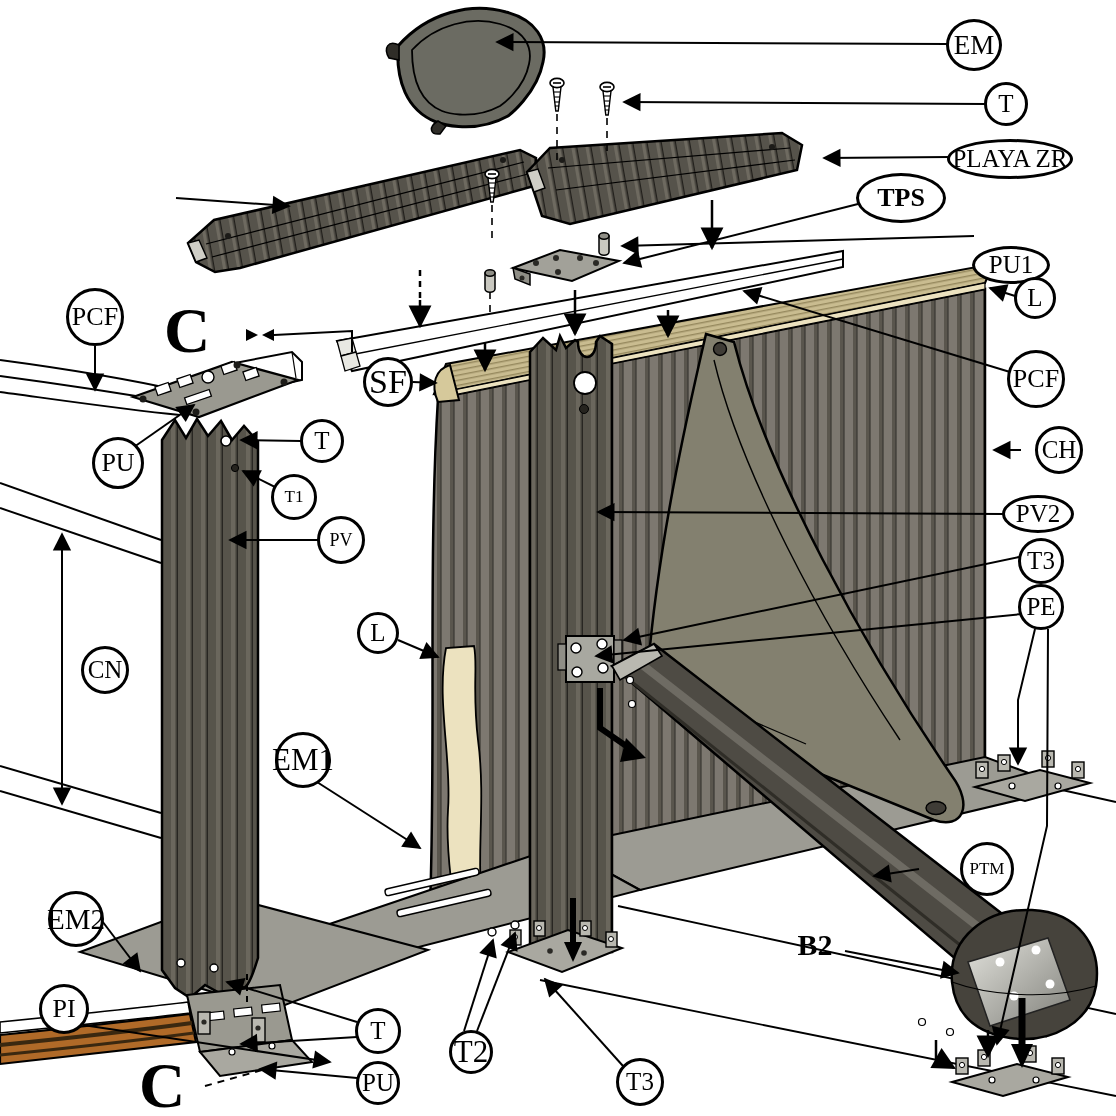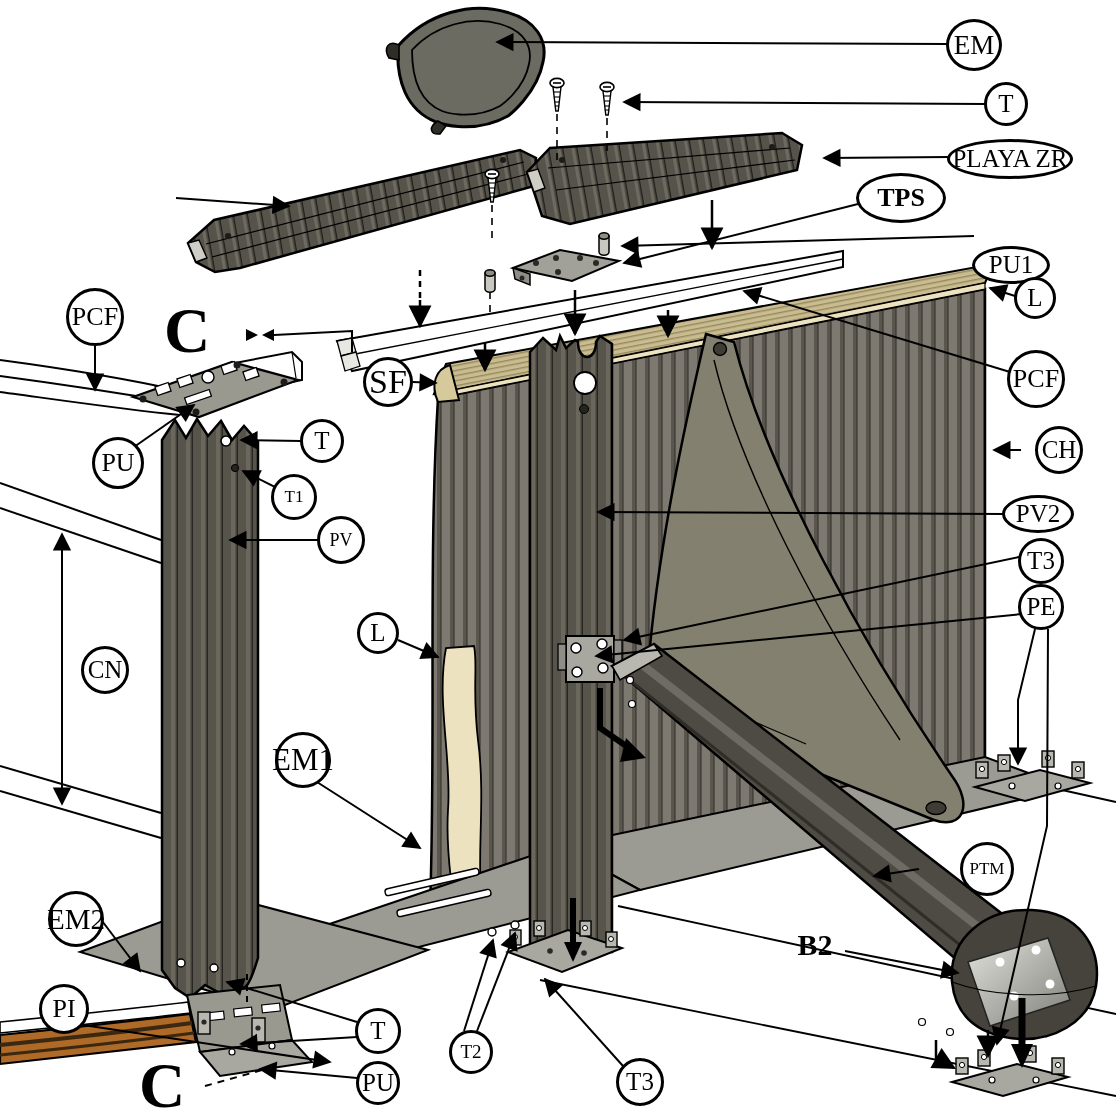--- a/index.html
+++ b/index.html
@@ -383,19 +383,19 @@
       <div class="lbl circle" style="left: 1041px; top: 561px; width: 46px; height: 46px; font-size: 25px;">T3</div>
       <div class="lbl circle" style="left: 1041px; top: 607px; width: 46px; height: 46px; font-size: 25px;">PE</div>
       <div class="lbl circle" style="left: 378px; top: 633px; width: 42px; height: 42px; font-size: 25px;">L</div>
       <div class="lbl circle" style="left: 62px; top: 670px; width: 48px; height: 48px; font-size: 25px; margin-left: 43px;">CN</div>
       <div class="lbl circle" style="left: 303px; top: 760px; width: 56px; height: 56px; font-size: 31px;">EM1</div>
       <div class="lbl circle" style="left: 76px; top: 919px; width: 56px; height: 56px; font-size: 29px;">EM2</div>
       <div class="lbl circle" style="left: 979px; top: 869px; width: 54px; height: 54px; font-size: 17px; margin-left: 8px;">PTM</div>
       <div class="lbl plain bold" style="left: 815px; top: 945px; font-size: 30px;">B2</div>
       <div class="lbl circle" style="left: 64px; top: 1009px; width: 50px; height: 50px; font-size: 26px;">PI</div>
       <div class="lbl circle" style="left: 378px; top: 1031px; width: 46px; height: 46px; font-size: 25px;">T</div>
-      <div class="lbl circle" style="left: 471px; top: 1052px; width: 44px; height: 44px; font-size: 19px;">T2</div>
+      <div class="lbl circle" style="left: 471px; top: 1052px; width: 44px; height: 44px; font-size: 31px;">T2</div>
       <div class="lbl circle" style="left: 378px; top: 1083px; width: 44px; height: 44px; font-size: 25px;">PU</div>
       <div class="lbl circle" style="left: 640px; top: 1082px; width: 48px; height: 48px; font-size: 25px;">T3</div>
       <div class="lbl plain bold" style="left: 187px; top: 331px; font-size: 64px;">C</div>
       <div class="lbl plain bold" style="left: 162px; top: 1086px; font-size: 64px;">C</div>
     </div>
 </div>
 
 </body></html>

